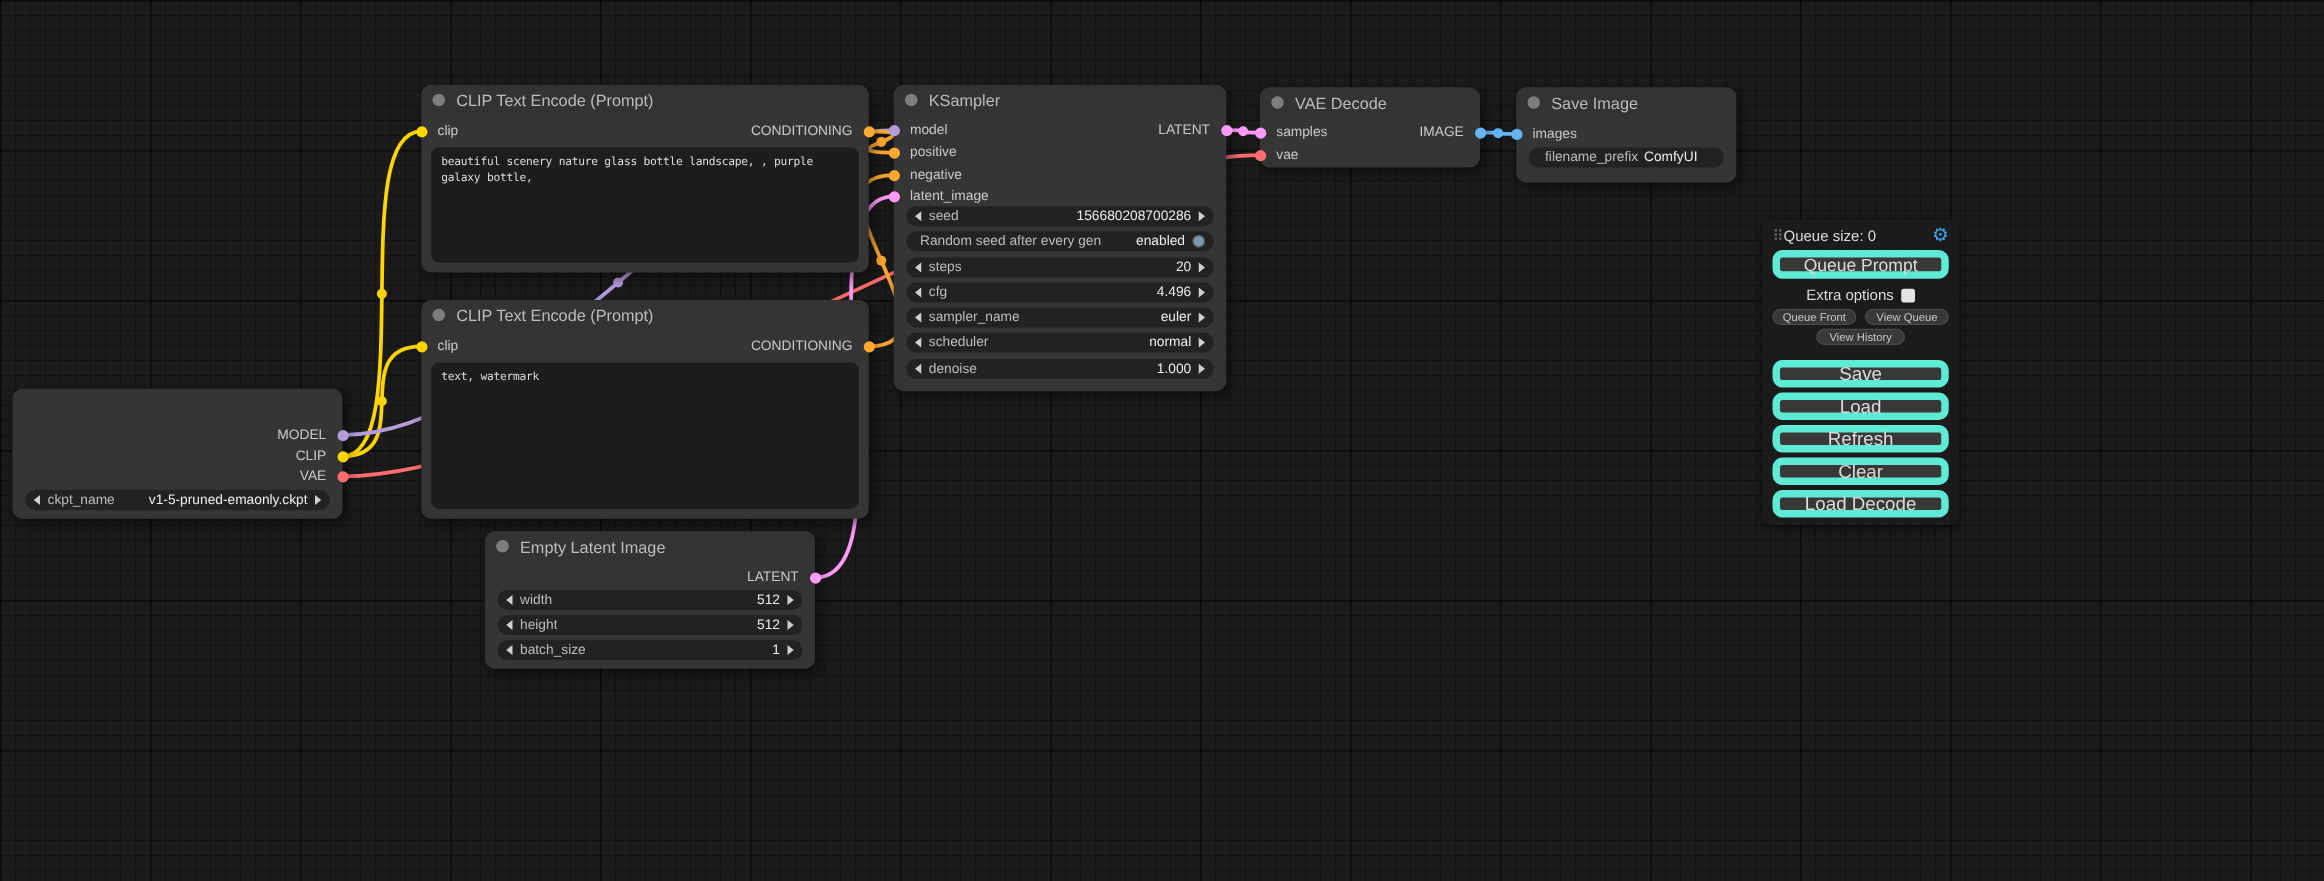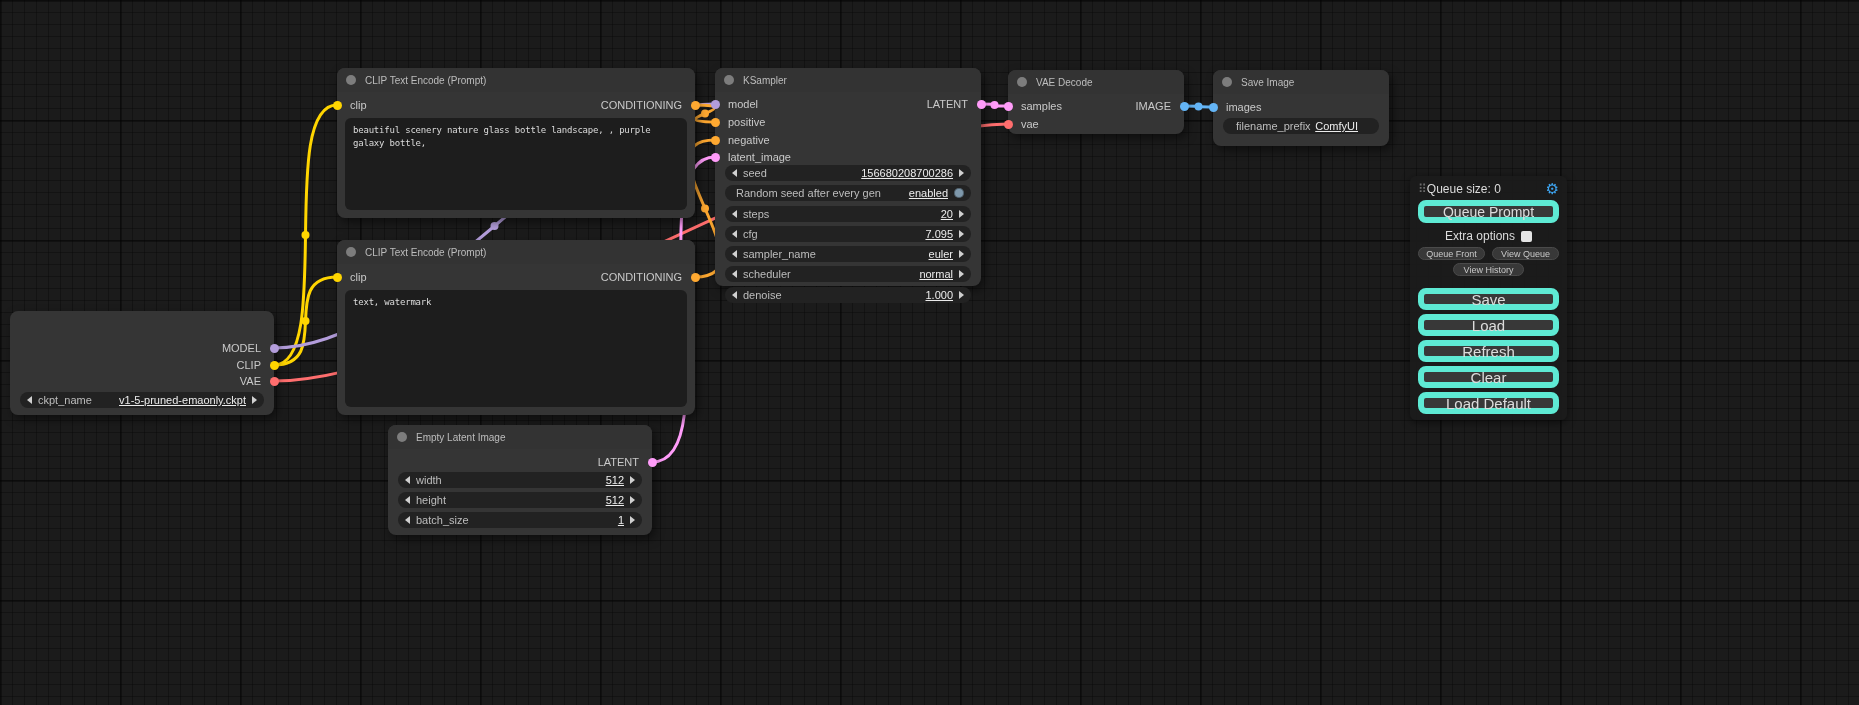--- a/index.html
+++ b/index.html
@@ -20,37 +20,37 @@
   .w-clip{stroke:#FFD500}.w-model{stroke:#B39DDB}.w-vae{stroke:#FF6E6E}
   .w-cond{stroke:#FFA931}.w-latent{stroke:#FF9CF9}.w-image{stroke:#64B5F6}
   .f-clip{fill:#FFD500}.f-model{fill:#B39DDB}.f-vae{fill:#FF6E6E}
   .f-cond{fill:#FFA931}.f-latent{fill:#FF9CF9}.f-image{fill:#64B5F6}
 
   .node{position:absolute;background:#353535;border-radius:8px;
     box-shadow:3px 4px 10px rgba(0,0,0,.5);}
   .node-title{position:absolute;left:0;top:0;right:0;height:24px;background:#333333;
     border-radius:8px 8px 0 0;display:flex;align-items:center;padding:0 9px;box-sizing:border-box;}
   .collapse-dot{width:10px;height:10px;border-radius:50%;background:#7d7d7d;flex:0 0 auto;}
-  .title-text{margin-left:9px;font-size:10px;color:#bdbdbd;white-space:nowrap;}
+  .title-text{margin-left:9px;font-size:13px;color:#bdbdbd;white-space:nowrap;}
 
   .slot{position:absolute;height:14px;display:flex;align-items:center;
     font-size:11px;color:#c9c9c9;box-sizing:border-box;}
   .slot.in{left:0;padding-left:13px;}
   .slot.out{right:0;padding-right:13px;justify-content:flex-end;}
   .dot{position:absolute;width:9px;height:9px;border-radius:50%;top:50%;margin-top:-4.5px;}
   .slot.in .dot{left:-4.5px;}
   .slot.out .dot{right:-4.5px;}
   .c-model{background:#B39DDB}.c-clip{background:#FFD500}.c-vae{background:#FF6E6E}
   .c-cond{background:#FFA931}.c-latent{background:#FF9CF9}.c-image{background:#64B5F6}
 
   .widget{position:absolute;left:10px;right:10px;height:16px;background:#222222;
     border-radius:8px;display:flex;align-items:center;padding:0 7px;
     font-size:11px;box-sizing:border-box;white-space:nowrap;}
   .wlabel{margin-left:6px;color:#bdbdbd;overflow:hidden;text-overflow:ellipsis;}
-  .wvalue{margin-left:auto;margin-right:6px;color:#ececec;text-decoration:underline;}
+  .wvalue{margin-left:auto;margin-right:6px;color:#ececec;}
   .arr{width:0;height:0;border-top:4px solid transparent;border-bottom:4px solid transparent;flex:0 0 auto;}
   .arr.l{border-right:5px solid #d0d0d0;}
   .arr.r{border-left:5px solid #d0d0d0;}
   .widget.toggle .wlabel{margin-left:4px;}
   .toggle-dot{flex:0 0 auto;width:10px;height:10px;border-radius:50%;background:#7f99ac;
     box-shadow:inset 0 0 0 1px rgba(0,0,0,.35);}
   .widget.plain .wvalue{margin-right:14px;}
 
   .prompt-box{position:absolute;left:8px;right:8px;background:#1d1d1d;border-radius:6px;
     padding:6px 8px;box-sizing:border-box;font-family:"DejaVu Sans Mono",monospace;
@@ -183,21 +183,21 @@
       <span class="arr r"></span>
     </div>
     <div class="widget" style="top:87px">
       <span class="arr l"></span>
       <span class="wlabel">batch_size</span>
       <span class="wvalue">1</span>
       <span class="arr r"></span>
     </div>
   </div>
 
-  <div class="node" style="left:715px;top:68px;width:266px;height:218px">
+  <div class="node" style="left:715px;top:68px;width:266px;height:245px">
     <div class="node-title">
       <span class="collapse-dot"></span>
       <span class="title-text">KSampler</span>
     </div>
     <div class="slot in" style="top:29px">
       <span class="dot c-model"></span>
       <span>model</span>
     </div>
     <div class="slot in" style="top:47px">
       <span class="dot c-cond"></span>
@@ -228,21 +228,21 @@
     </div>
     <div class="widget" style="top:138px">
       <span class="arr l"></span>
       <span class="wlabel">steps</span>
       <span class="wvalue">20</span>
       <span class="arr r"></span>
     </div>
     <div class="widget" style="top:158px">
       <span class="arr l"></span>
       <span class="wlabel">cfg</span>
-      <span class="wvalue">7.095</span>
+      <span class="wvalue">4.496</span>
       <span class="arr r"></span>
     </div>
     <div class="widget" style="top:178px">
       <span class="arr l"></span>
       <span class="wlabel">sampler_name</span>
       <span class="wvalue">euler</span>
       <span class="arr r"></span>
     </div>
     <div class="widget" style="top:198px">
       <span class="arr l"></span>
@@ -303,16 +303,16 @@
       <span>Extra options</span>
       <span class="checkbox"></span>
     </div>
     <div class="btn-sm" id="btn-queue-front">Queue Front</div>
     <div class="btn-sm" id="btn-view-queue">View Queue</div>
     <div class="btn-sm" id="btn-view-history">View History</div>
     <div class="btn btn-lg" id="btn-save">Save</div>
     <div class="btn btn-lg" id="btn-load">Load</div>
     <div class="btn btn-lg" id="btn-refresh">Refresh</div>
     <div class="btn btn-lg" id="btn-clear">Clear</div>
-    <div class="btn btn-lg" id="btn-load-default">Load Default</div>
+    <div class="btn btn-lg" id="btn-load-default">Load Decode</div>
   </div>
 
 </div>
 
 </body></html>

